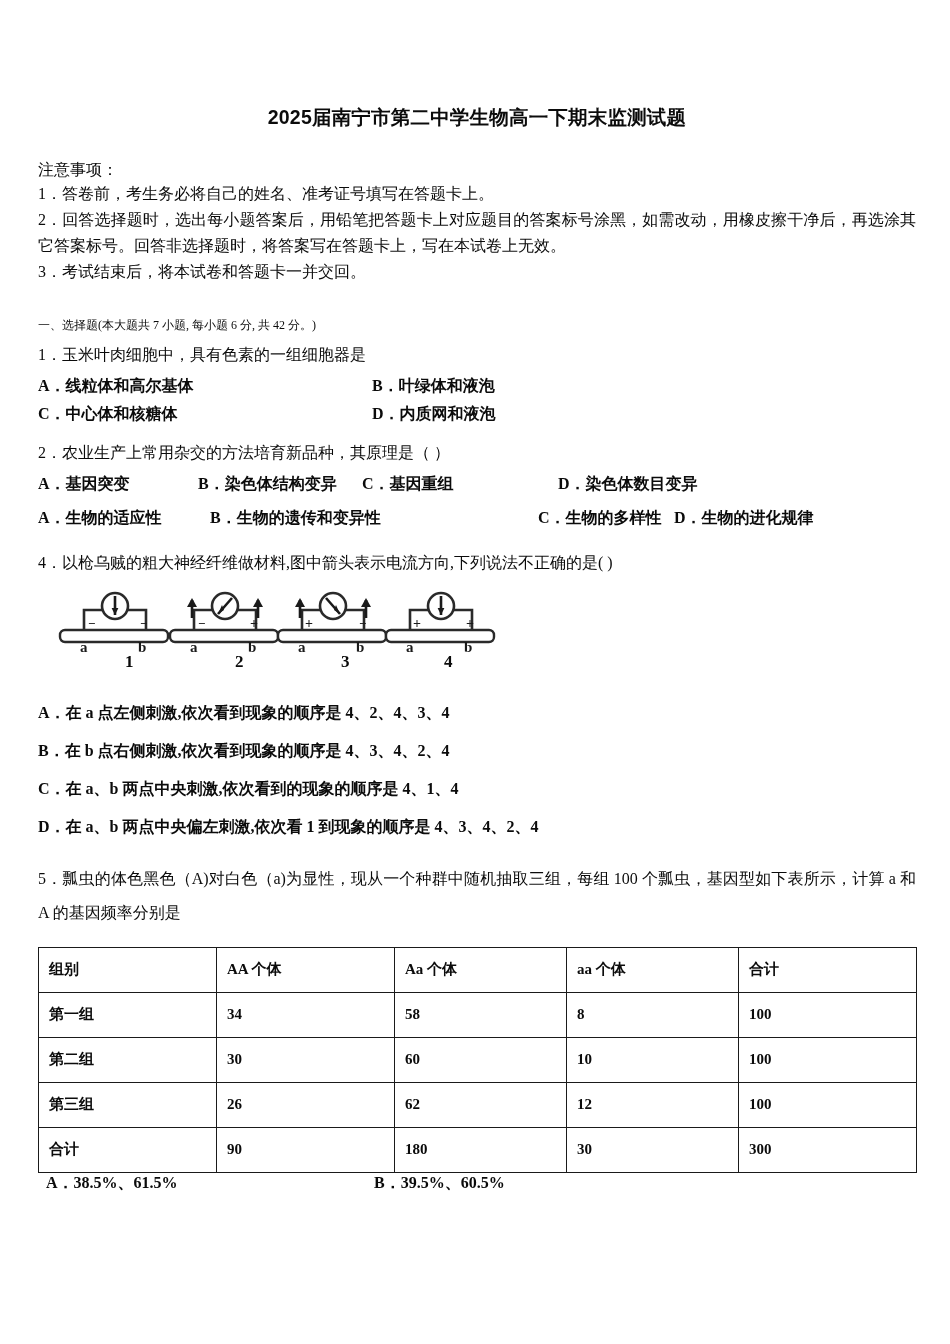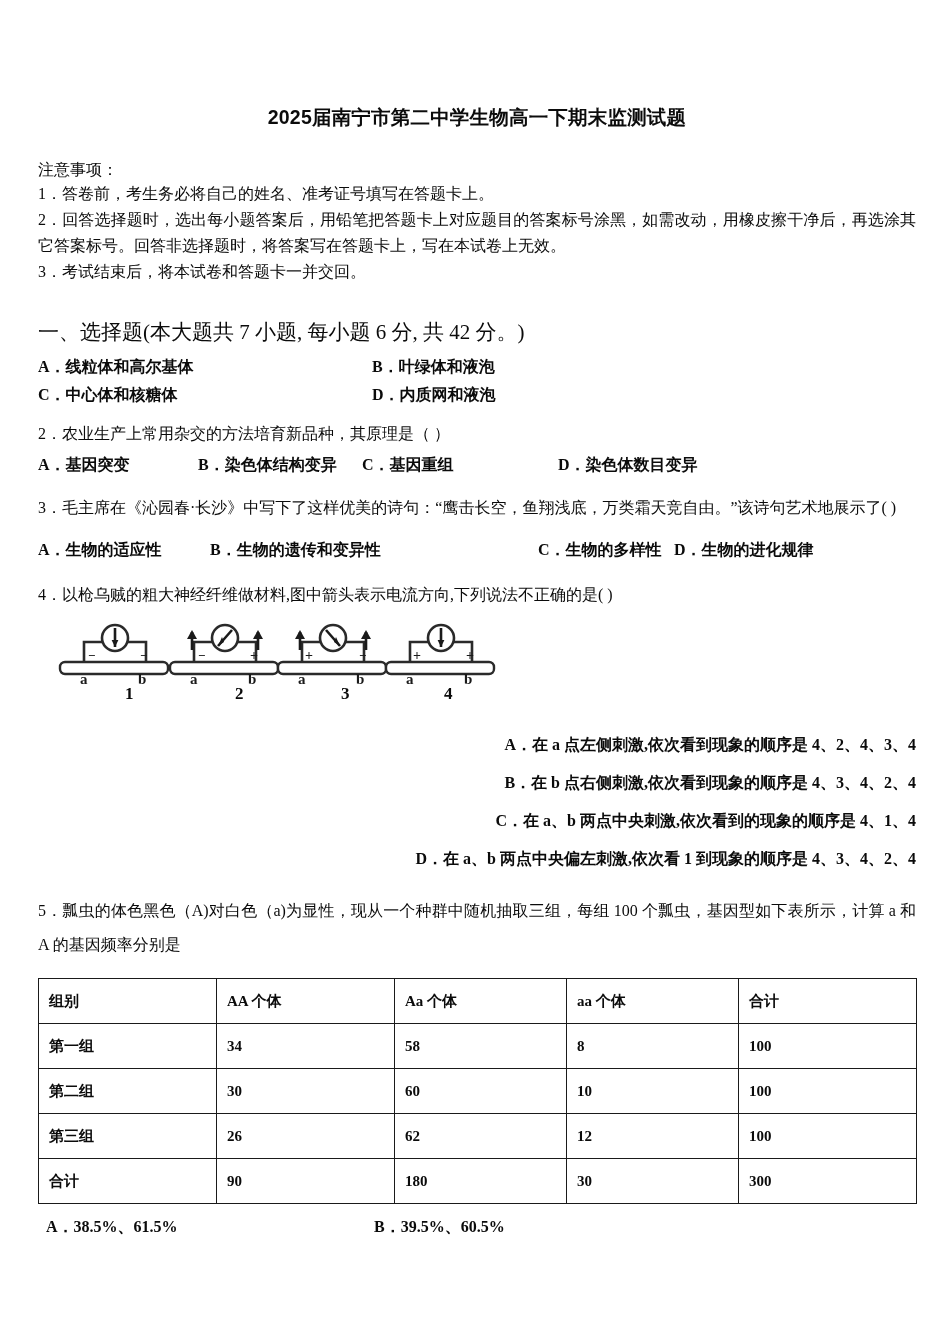--- a/index.html
+++ b/index.html
@@ -43,21 +43,21 @@
     margin-top: 27px;
     line-height: 1.45;
   }
   .notice-line {
     font-size: 16px;
     line-height: 1.62;
     text-align: justify;
   }
 
   .section-head {
-    font-size: 21px;
+    font-size: 12px;
     margin-top: 31px;
     line-height: 1.6;
   }
 
   .q-stem {
     font-size: 16px;
     line-height: 1.62;
     margin-top: 7px;
     text-align: justify;
   }
@@ -78,21 +78,20 @@
     font-weight: bold;
   }
   .opt .lbl {
     font-weight: bold;
   }
 
   .opt-list .opt-line {
     font-size: 16px;
     margin-top: 17px;
     font-weight: bold;
-    text-align: right;
   }
 
   
   .figure {
     position: relative;
     height: 98px;
     margin-top: 12px;
   }
   .circuit {
     position: absolute;
@@ -126,21 +125,21 @@
   }
   table.gene-table col.c1 { width: 178px; }
   table.gene-table col.c2 { width: 178px; }
   table.gene-table col.c3 { width: 172px; }
   table.gene-table col.c4 { width: 172px; }
   table.gene-table col.c5 { width: 178px; }
 
   .bottom-opts {
     position: relative;
     height: 22px;
-    margin-top: 13px;
+    margin-top: 0;
     font-size: 16px;
     font-weight: bold;
   }
   .bottom-opts .opt {
     position: absolute;
     top: 0;
   }
 </style>
 </head>
 <body>
@@ -150,42 +149,42 @@
 
     <div class="doc-title">2025届南宁市第二中学生物高一下期末监测试题</div>
 
     <div class="notice-head">注意事项：</div>
     <div class="notice-line">1．答卷前，考生务必将自己的姓名、准考证号填写在答题卡上。</div>
     <div class="notice-line">2．回答选择题时，选出每小题答案后，用铅笔把答题卡上对应题目的答案标号涂黑，如需改动，用橡皮擦干净后，再选涂其它答案标号。回答非选择题时，将答案写在答题卡上，写在本试卷上无效。</div>
     <div class="notice-line">3．考试结束后，将本试卷和答题卡一并交回。</div>
 
     <div class="section-head">一、选择题(本大题共 7 小题, 每小题 6 分, 共 42 分。)</div>
 
+    <div class="q-stem">
+      <span>1．</span><span>玉米叶肉细胞中，具有色素的一组细胞器是</span>
+    </div>
     <div class="opt-row">
       <span class="opt" style="left:0px;"><span class="lbl">A．</span><span>线粒体和高尔基体</span></span>
       <span class="opt" style="left:334px;"><span class="lbl">B．</span><span>叶绿体和液泡</span></span>
     </div>
     <div class="opt-row">
       <span class="opt" style="left:0px;"><span class="lbl">C．</span><span>中心体和核糖体</span></span>
       <span class="opt" style="left:334px;"><span class="lbl">D．</span><span>内质网和液泡</span></span>
     </div>
 
     <div class="q-stem" style="margin-top:16px;">
       <span>2．</span><span>农业生产上常用杂交的方法培育新品种，其原理是（    ）</span>
     </div>
     <div class="opt-row">
       <span class="opt" style="left:0px;"><span class="lbl">A．</span><span>基因突变</span></span>
       <span class="opt" style="left:160px;"><span class="lbl">B．</span><span>染色体结构变异</span></span>
       <span class="opt" style="left:324px;"><span class="lbl">C．</span><span>基因重组</span></span>
       <span class="opt" style="left:520px;text-align:right;"><span class="lbl">D．</span><span>染色体数目变异</span></span>
     </div>
 
-    <div class="q-stem tall" style="margin-top:16px;">
-      <span>3．</span><span>毛主席在《沁园春·长沙》中写下了这样优美的诗句：“鹰击长空，鱼翔浅底，万类霜天竞自由。”该诗句艺术地展示了(    )</span>
-    </div>
     <div class="opt-row" style="margin-top:14px;">
       <span class="opt" style="left:0px;"><span class="lbl">A．</span><span>生物的适应性</span></span>
       <span class="opt" style="left:172px;"><span class="lbl">B．</span><span>生物的遗传和变异性</span></span>
       <span class="opt" style="left:500px;"><span class="lbl">C．</span><span>生物的多样性</span></span>
       <span class="opt" style="left:636px;"><span class="lbl">D．</span><span>生物的进化规律</span></span>
     </div>
 
     <div class="q-stem" style="margin-top:22px;">
       <span>4．</span><span>以枪乌贼的粗大神经纤维做材料,图中箭头表示电流方向,下列说法不正确的是(    )</span>
     </div>

